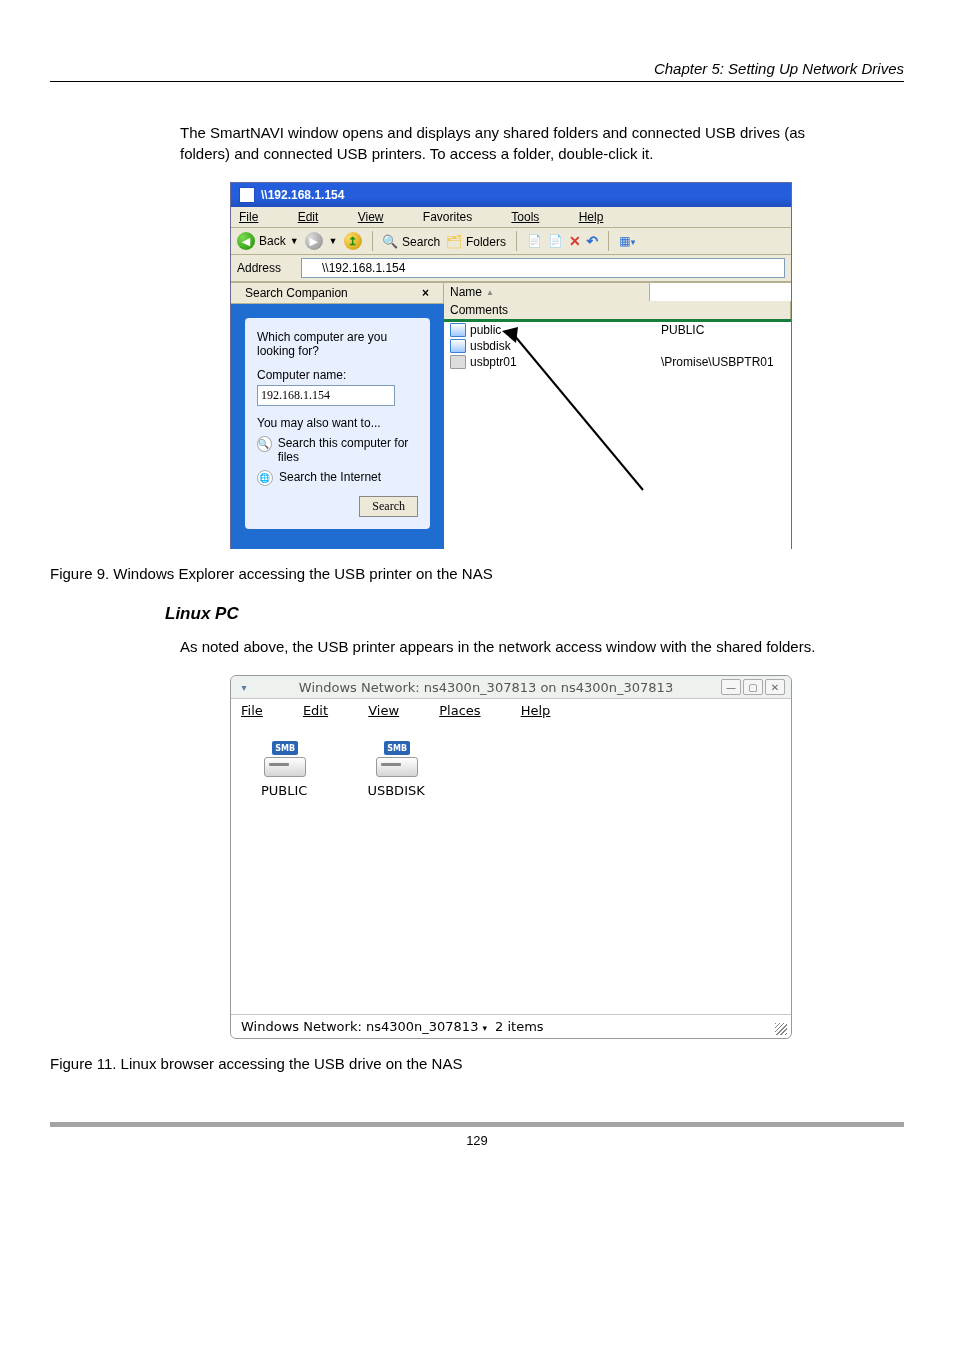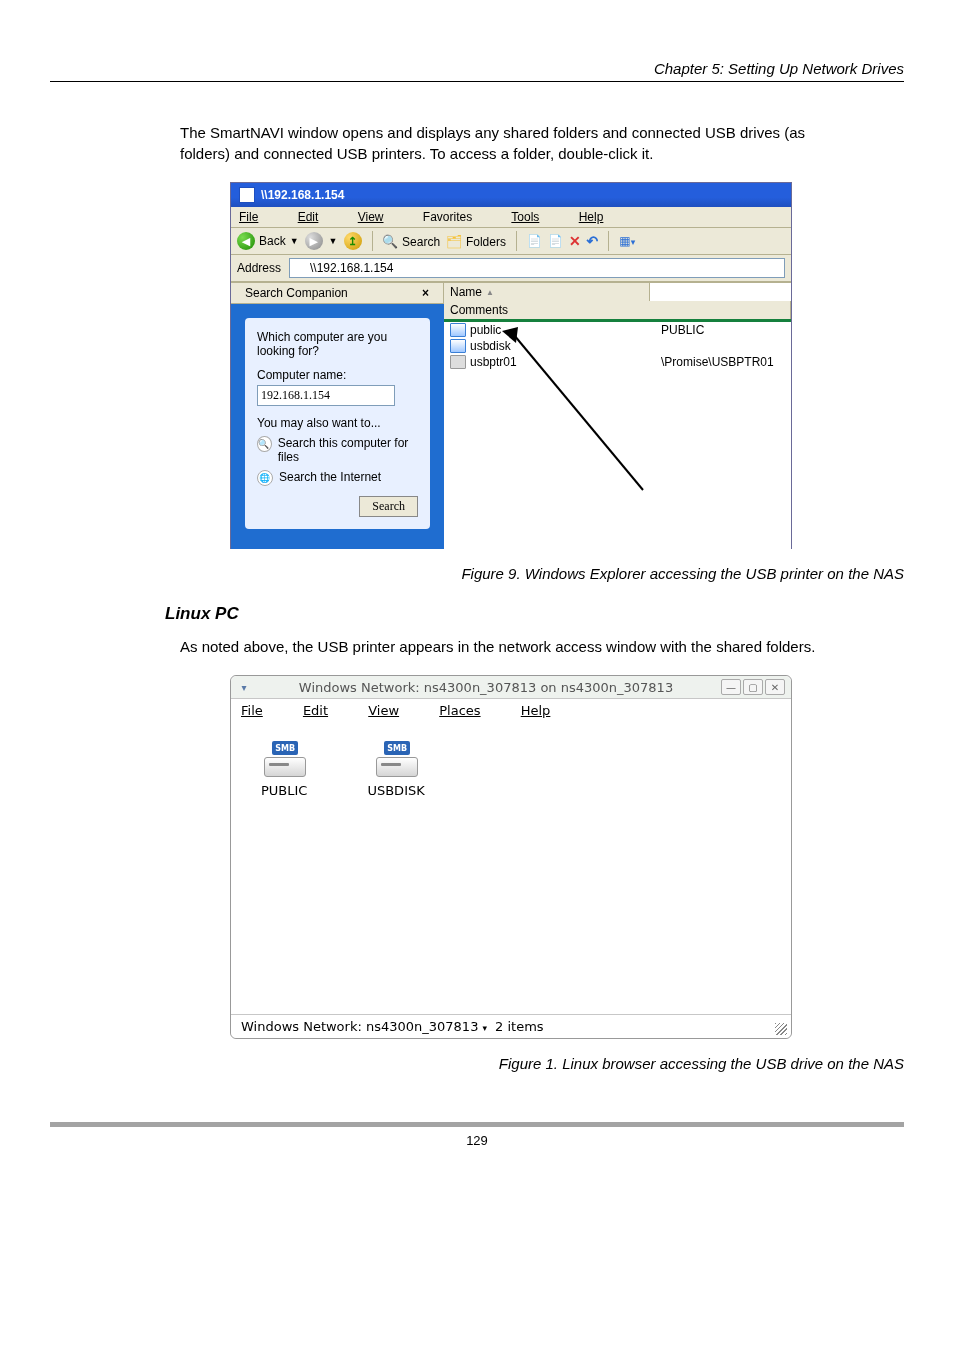--- a/index.html
+++ b/index.html
@@ -81,21 +81,21 @@
   .dd { font-size: 9px; }
   .vdiv { width: 1px; height: 20px; background: #b5b190; margin: 0 4px; }
   .mag { color: #2b6fd6; font-size: 13px; }
   .fld { color: #f5c23a; font-size: 13px; }
   .xp-addr {
     background: #ece9d8;
     border-bottom: 1px solid #b5b190;
     padding: 3px 6px;
     display: flex;
     align-items: center;
-    gap: 8px;
+    gap: 20px;
   }
   .xp-addr-box {
     flex: 1;
     background: white;
     border: 1px solid #7f9db9;
     padding: 2px 4px;
     display: flex; align-items: center; gap: 4px;
   }
   .xp-body { display: flex; border-top: 1px solid #b5b190; height: 266px; }
   .xp-side {
@@ -150,21 +150,21 @@
   .xl-col1 { width: 193px; }
   .xl-col2 { flex: 1; }
   .sort-arrow { font-size: 8px; color:#888; }
   .xl-row { display: flex; }
   .xl-row .c1 { width: 199px; padding: 1px 6px; display:flex; align-items:center; gap:4px; }
   .xl-row .c2 { flex: 1; padding: 1px 6px; }
   .fico { width:14px; height:12px; background: linear-gradient(to bottom,#fff,#a0c8ff); border:1px solid #3a7fd6; border-radius:1px; }
   .pico { width:14px; height:12px; background: #ddd; border:1px solid #999; border-radius:1px; }
   .arrow-svg { position:absolute; top: 42px; left: 44px; pointer-events:none; }
   .caption {
-    font-size: 15px; font-style: italic; text-align: right;
+    font-size: 15px; text-align: left;
     margin: 6px 0 22px 0;
   }
   
   .naut {
     width: 560px;
     border: 1px solid #999;
     border-radius: 6px;
     font-family: "DejaVu Sans", Tahoma, sans-serif;
     font-size: 13px;
     background: #fff;
@@ -403,19 +403,19 @@
         </div>
       </div>
 
       <div class="naut-status">
         <span><span>Windows Network: ns4300n_307813</span> <span class="stat-dd">▾</span></span>
         <span>2 items</span>
         <span class="resize"></span>
       </div>
     </div>
   </div>
-  <p class="caption">Figure 1. Linux browser accessing the USB drive on the NAS</p>
+  <p class="caption">Figure 11. Linux browser accessing the USB drive on the NAS</p>
 
   <div class="footer-rule">
     <span>129</span>
   </div>
 
 </div>
 
 </body></html>

